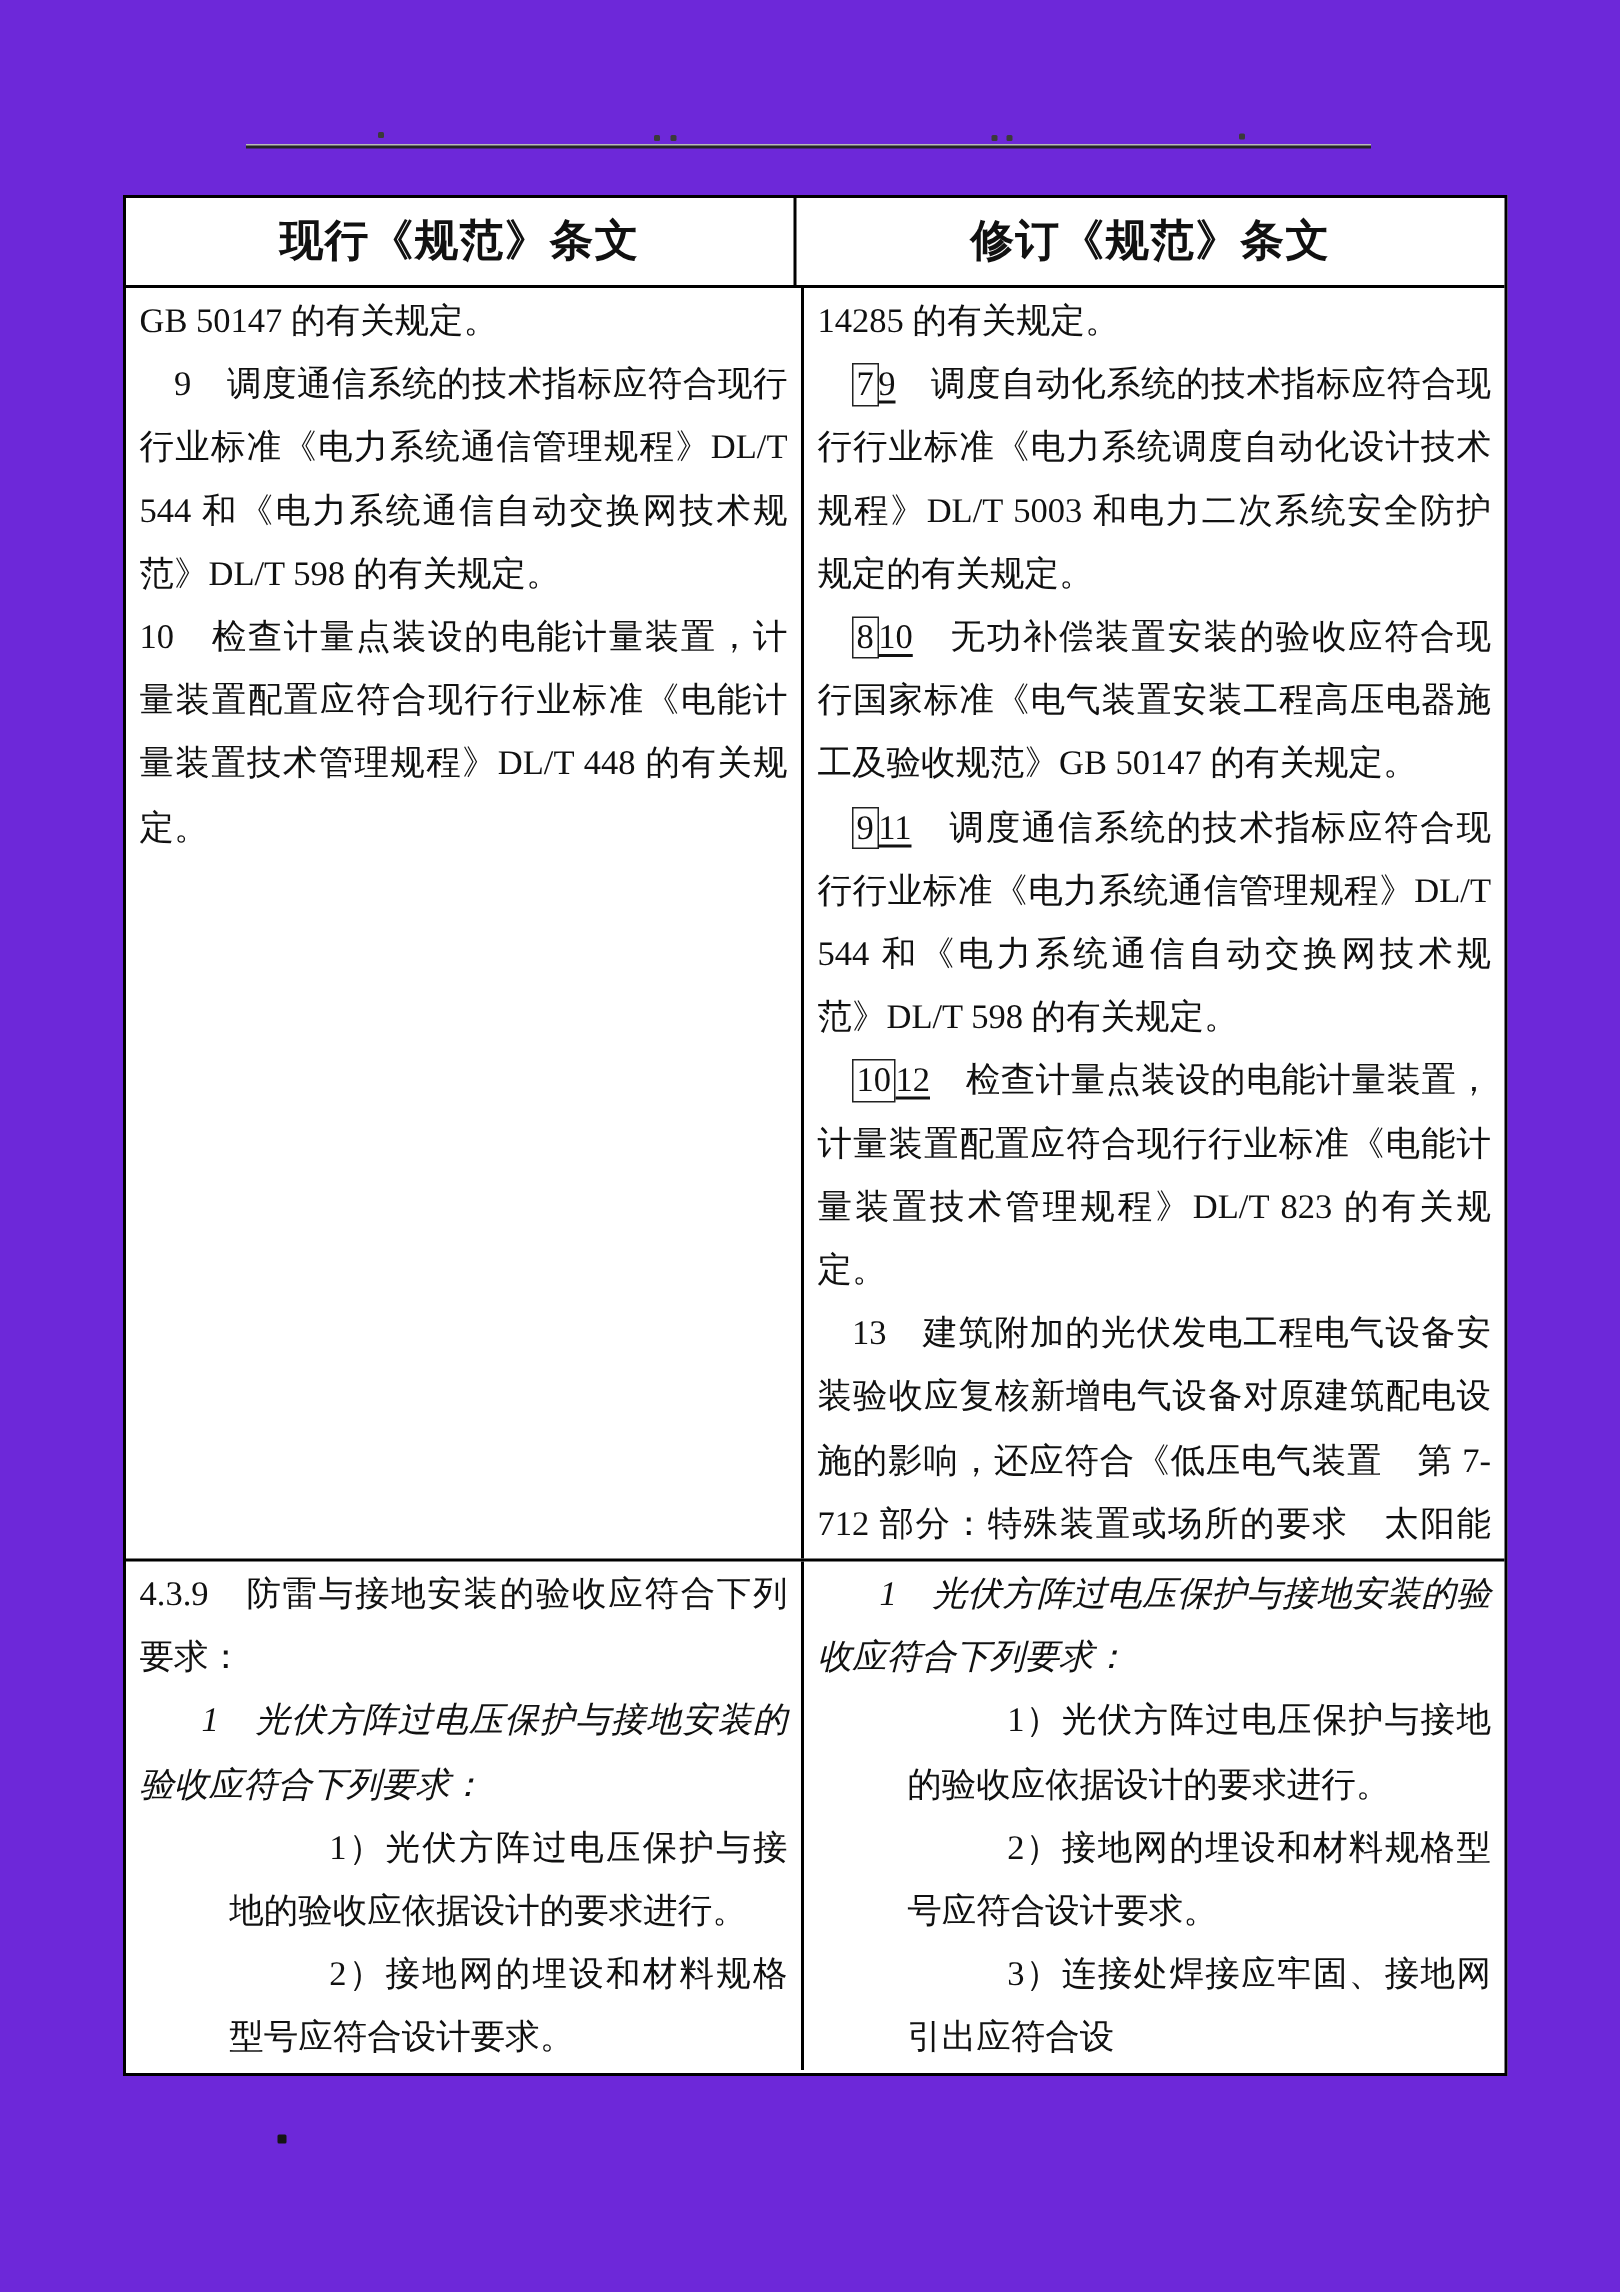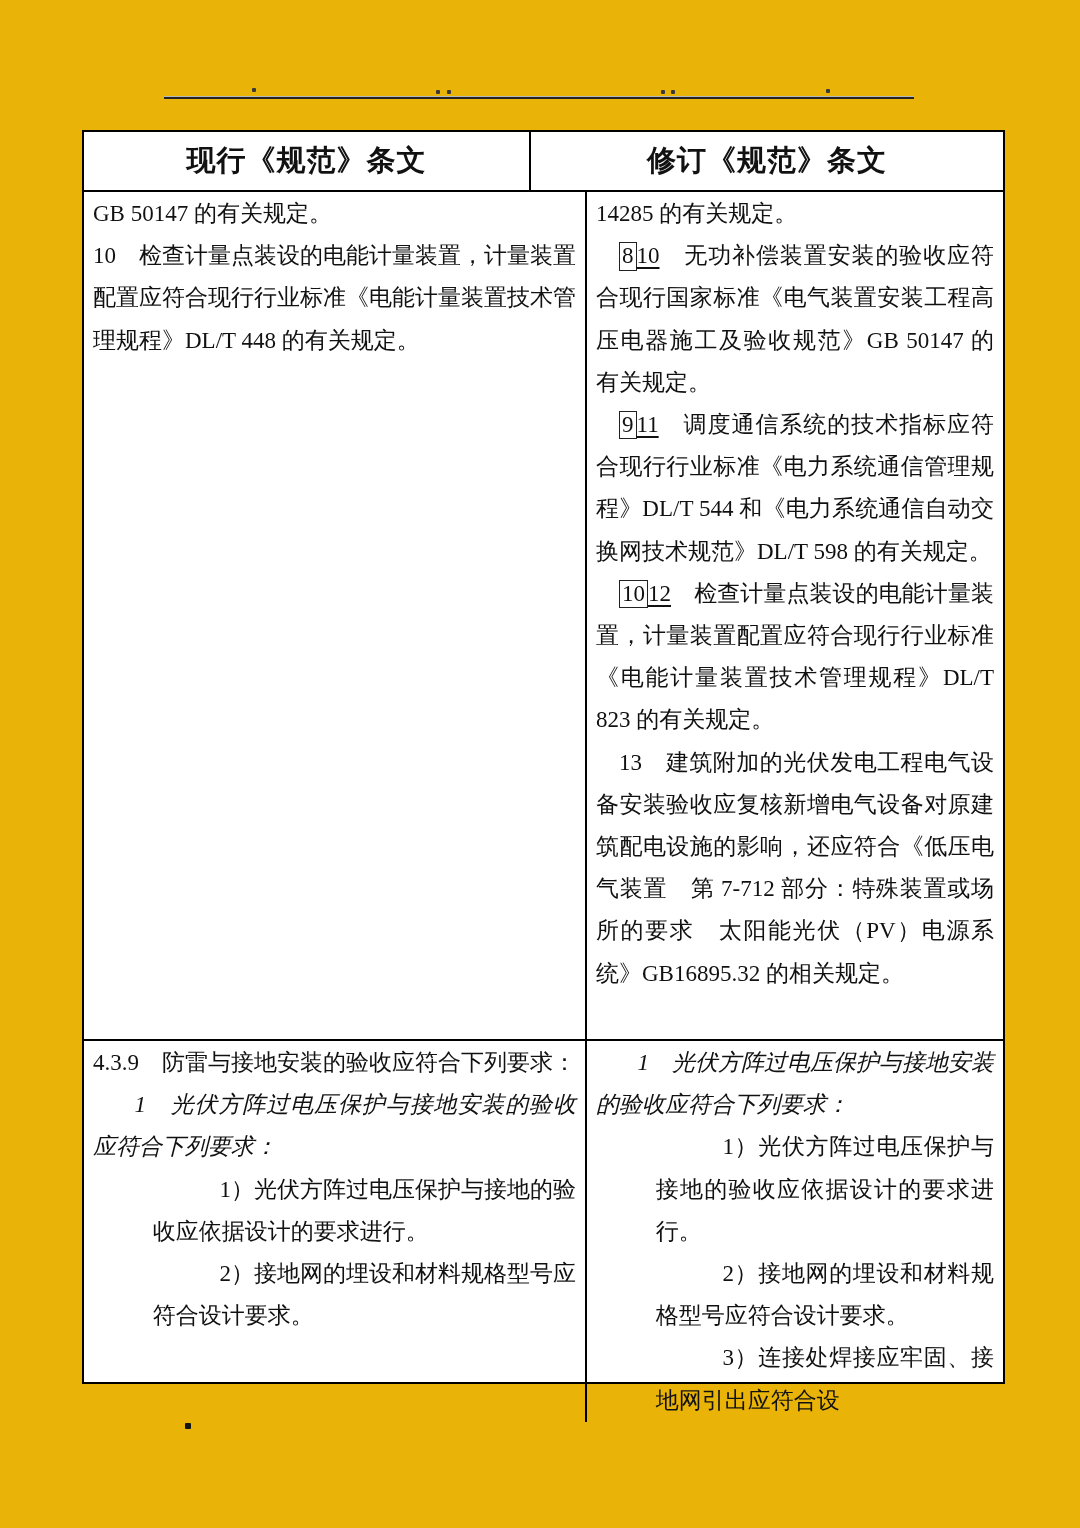--- a/index.html
+++ b/index.html
@@ -4,21 +4,21 @@
 <style>
   * { box-sizing: border-box; margin: 0; padding: 0; }
   html, body { background: #ffffff; }
   body {
     width: 1080px; height: 1528px;
     font-family: "Liberation Serif", "DejaVu Serif", serif;
     color: #111;
     position: relative;
     overflow: hidden;
   }
-  .page { position: absolute; inset: 0; background: #eab308; }
+  .page { position: absolute; inset: 0; background: #6d28d9; }
 
   
   .dot {
     position: absolute; width: 4px; height: 4px;
     background: #3a3a3a; border-radius: 1px;
   }
 
   
   .top-rule {
     position: absolute; left: 164px; top: 96px; width: 750px;
@@ -46,21 +46,21 @@
   .tr.row2 { flex: 1 1 auto; }
 
   .td {
     padding: 1px 9px 0 9px;
     font-size: 23px;
     line-height: 42.2px;
     text-align: justify;
     text-justify: inter-ideograph;
     overflow: hidden;
   }
-  .td.left  { width: 503px; border-right: 2px solid #000; }
+  .td.left  { width: 452px; border-right: 2px solid #000; }
   .td.right { flex: 1; }
 
   .p { margin: 0; }
   .p.first { text-indent: 1em; }
   .p.num   { text-indent: 1.8em; font-style: italic; }
   .p.hang  { margin-left: 2.6em; text-indent: 2.9em; }
 
   .seg.box {
     display: inline-block;
     border: 1px solid #222;
@@ -96,24 +96,26 @@
 
   <div class="compare-table">
     <div class="thead">
       <div class="th left">现行《规范》条文</div>
       <div class="th right">修订《规范》条文</div>
     </div>
     <div id="table-body">
         <div class="tr row1">
           <div class="td left">
             <p class="p none"><span class="seg plain">GB 50147 的有关规定。</span></p>
+            <p class="p first"><span class="seg plain">9　调度通信系统的技术指标应符合现行行业标准《电力系统通信管理规程》DL/T 544 和《电力系统通信自动交换网技术规范》DL/T 598 的有关规定。</span></p>
             <p class="p none"><span class="seg plain">10　检查计量点装设的电能计量装置，计量装置配置应符合现行行业标准《电能计量装置技术管理规程》DL/T 448 的有关规定。</span></p>
           </div>
           <div class="td right">
             <p class="p none"><span class="seg plain">14285 的有关规定。</span></p>
+            <p class="p first"><span class="seg box">7</span><span class="seg u">9</span><span class="seg plain">　调度自动化系统的技术指标应符合现行行业标准《电力系统调度自动化设计技术规程》DL/T 5003 和电力二次系统安全防护规定的有关规定。</span></p>
             <p class="p first"><span class="seg box">8</span><span class="seg u">10</span><span class="seg plain">　无功补偿装置安装的验收应符合现行国家标准《电气装置安装工程高压电器施工及验收规范》GB 50147 的有关规定。</span></p>
             <p class="p first"><span class="seg box">9</span><span class="seg u">11</span><span class="seg plain">　调度通信系统的技术指标应符合现行行业标准《电力系统通信管理规程》DL/T 544 和《电力系统通信自动交换网技术规范》DL/T 598 的有关规定。</span></p>
             <p class="p first"><span class="seg box">10</span><span class="seg u">12</span><span class="seg plain">　检查计量点装设的电能计量装置，计量装置配置应符合现行行业标准《电能计量装置技术管理规程》DL/T 823 的有关规定。</span></p>
             <p class="p first"><span class="seg plain">13　建筑附加的光伏发电工程电气设备安装验收应复核新增电气设备对原建筑配电设施的影响，还应符合《低压电气装置　第 7-712 部分：特殊装置或场所的要求　太阳能光伏（PV）电源系统》GB16895.32 的相关规定。</span></p>
           </div>
         </div>
         <div class="tr row2">
           <div class="td left">
             <p class="p none"><span class="seg plain">4.3.9　防雷与接地安装的验收应符合下列要求：</span></p>
             <p class="p num"><span class="seg plain">1　光伏方阵过电压保护与接地安装的验收应符合下列要求：</span></p>

